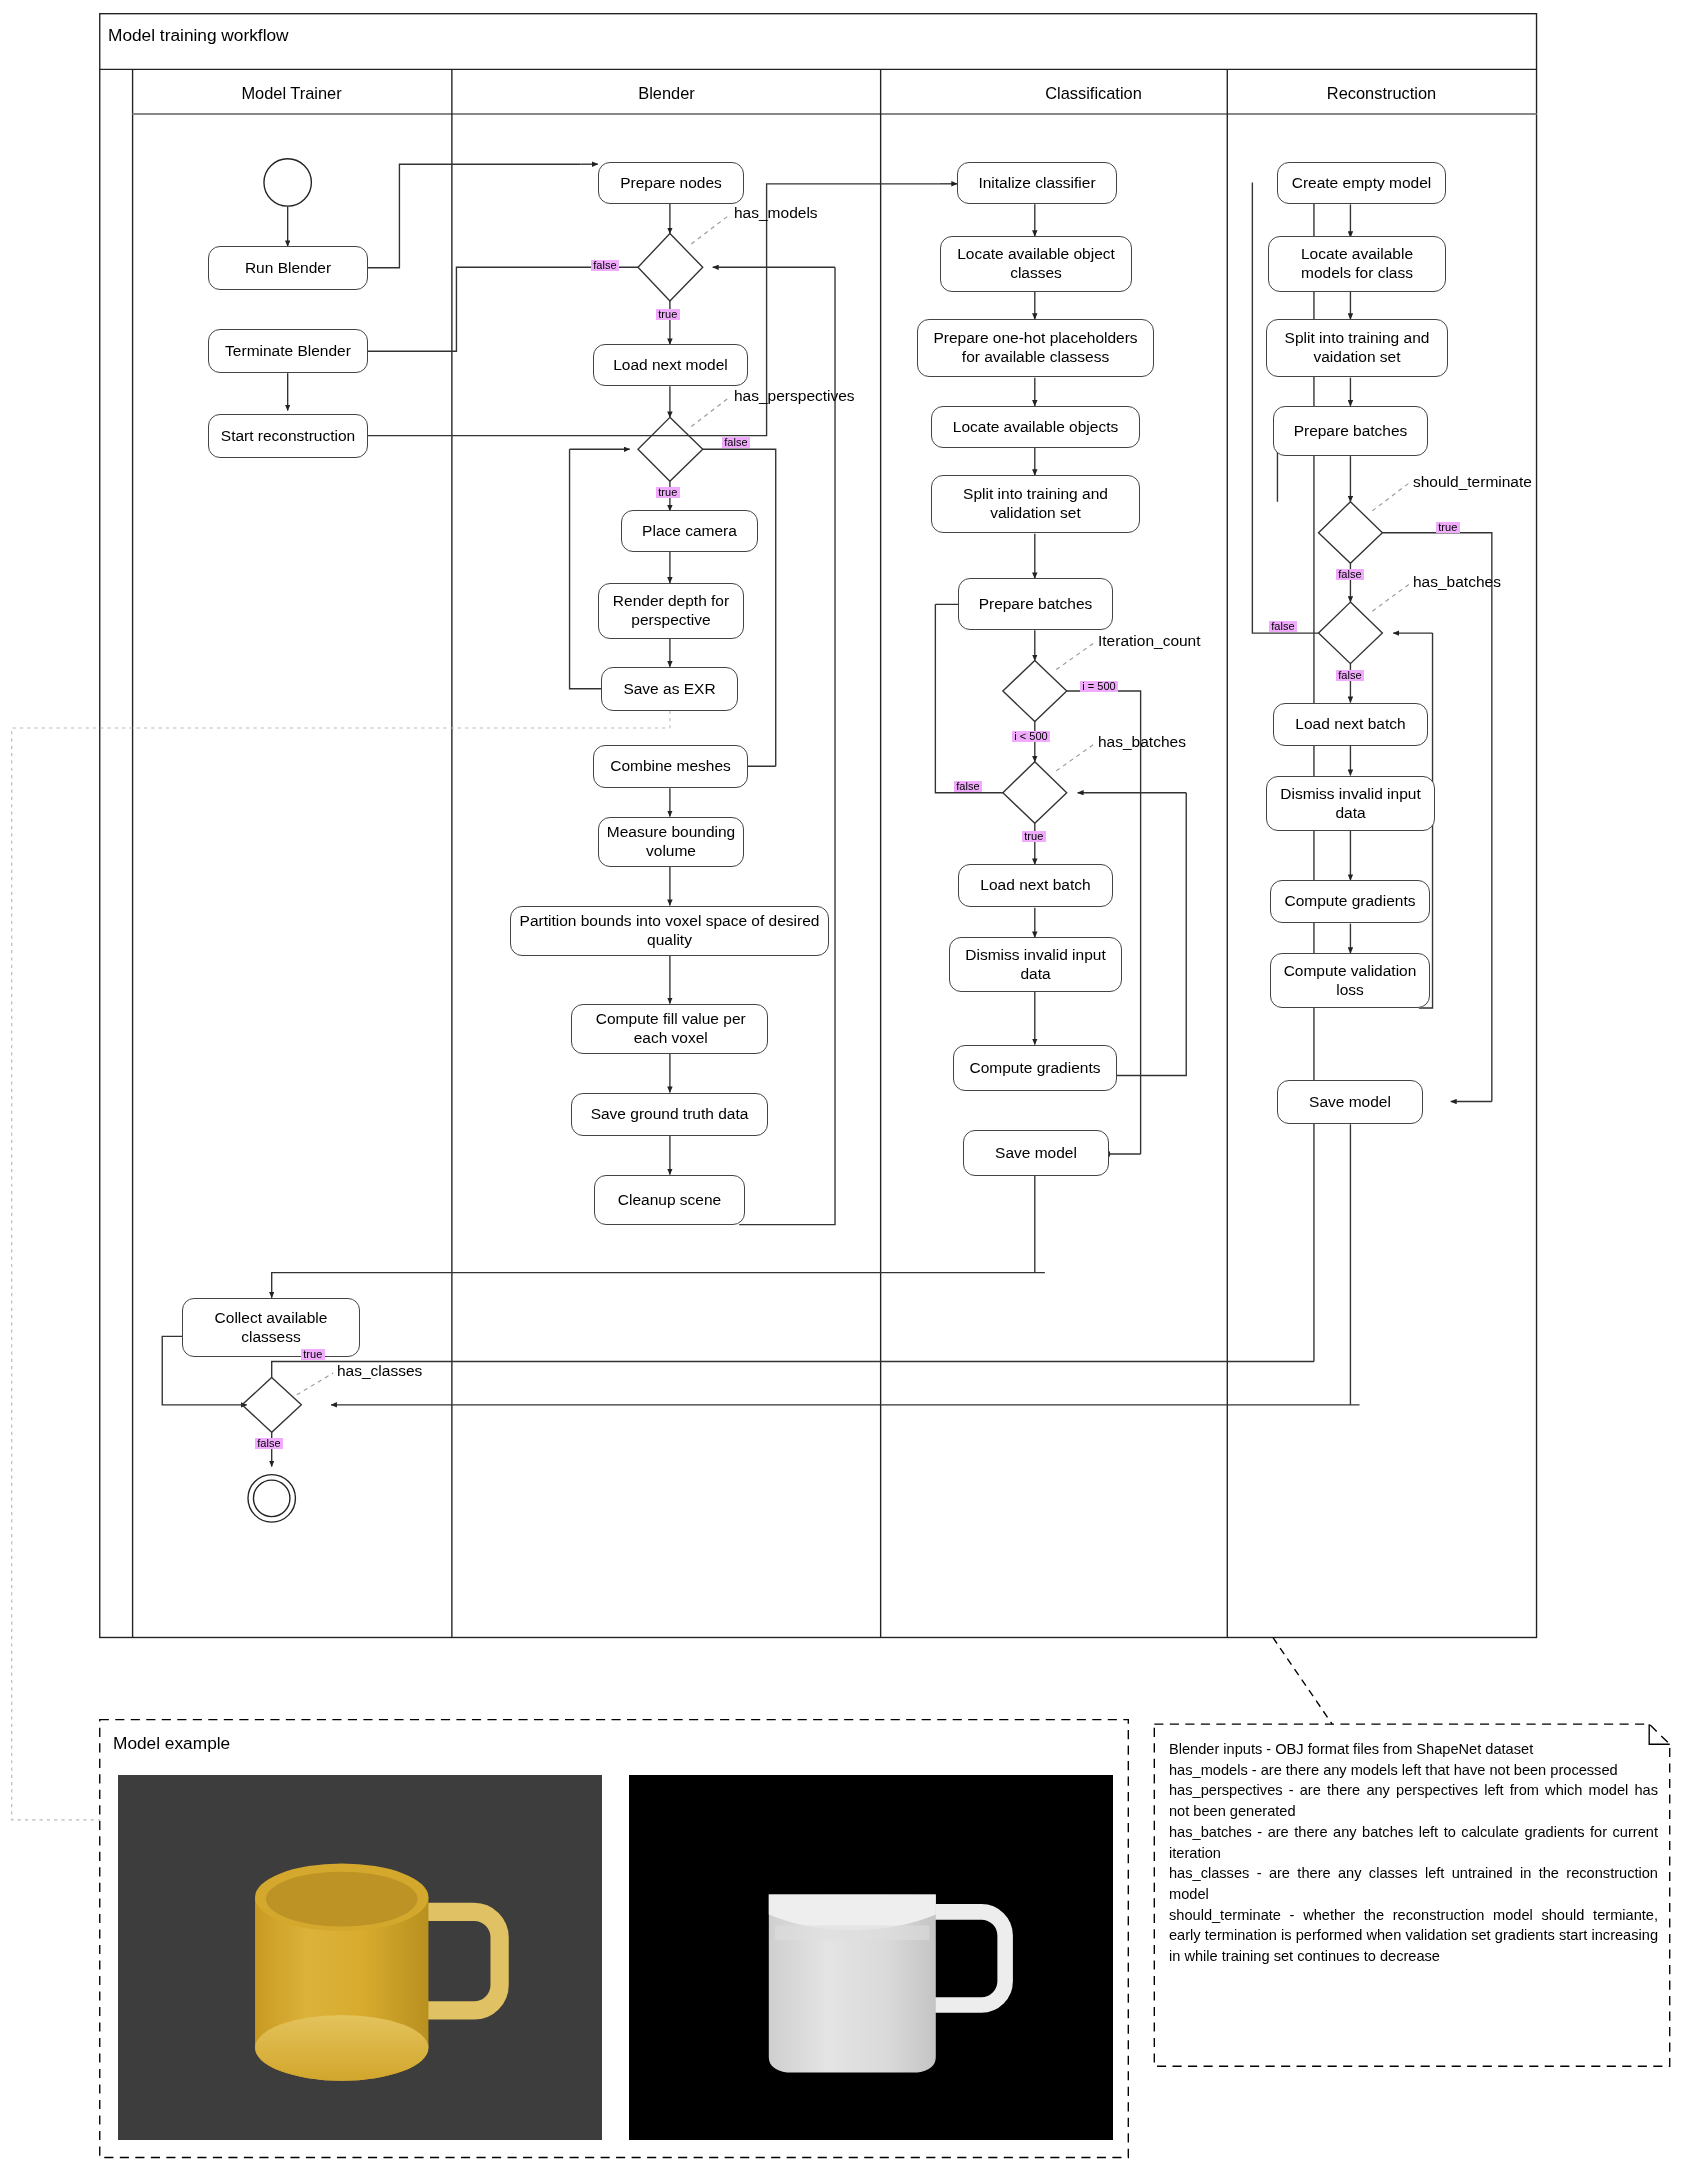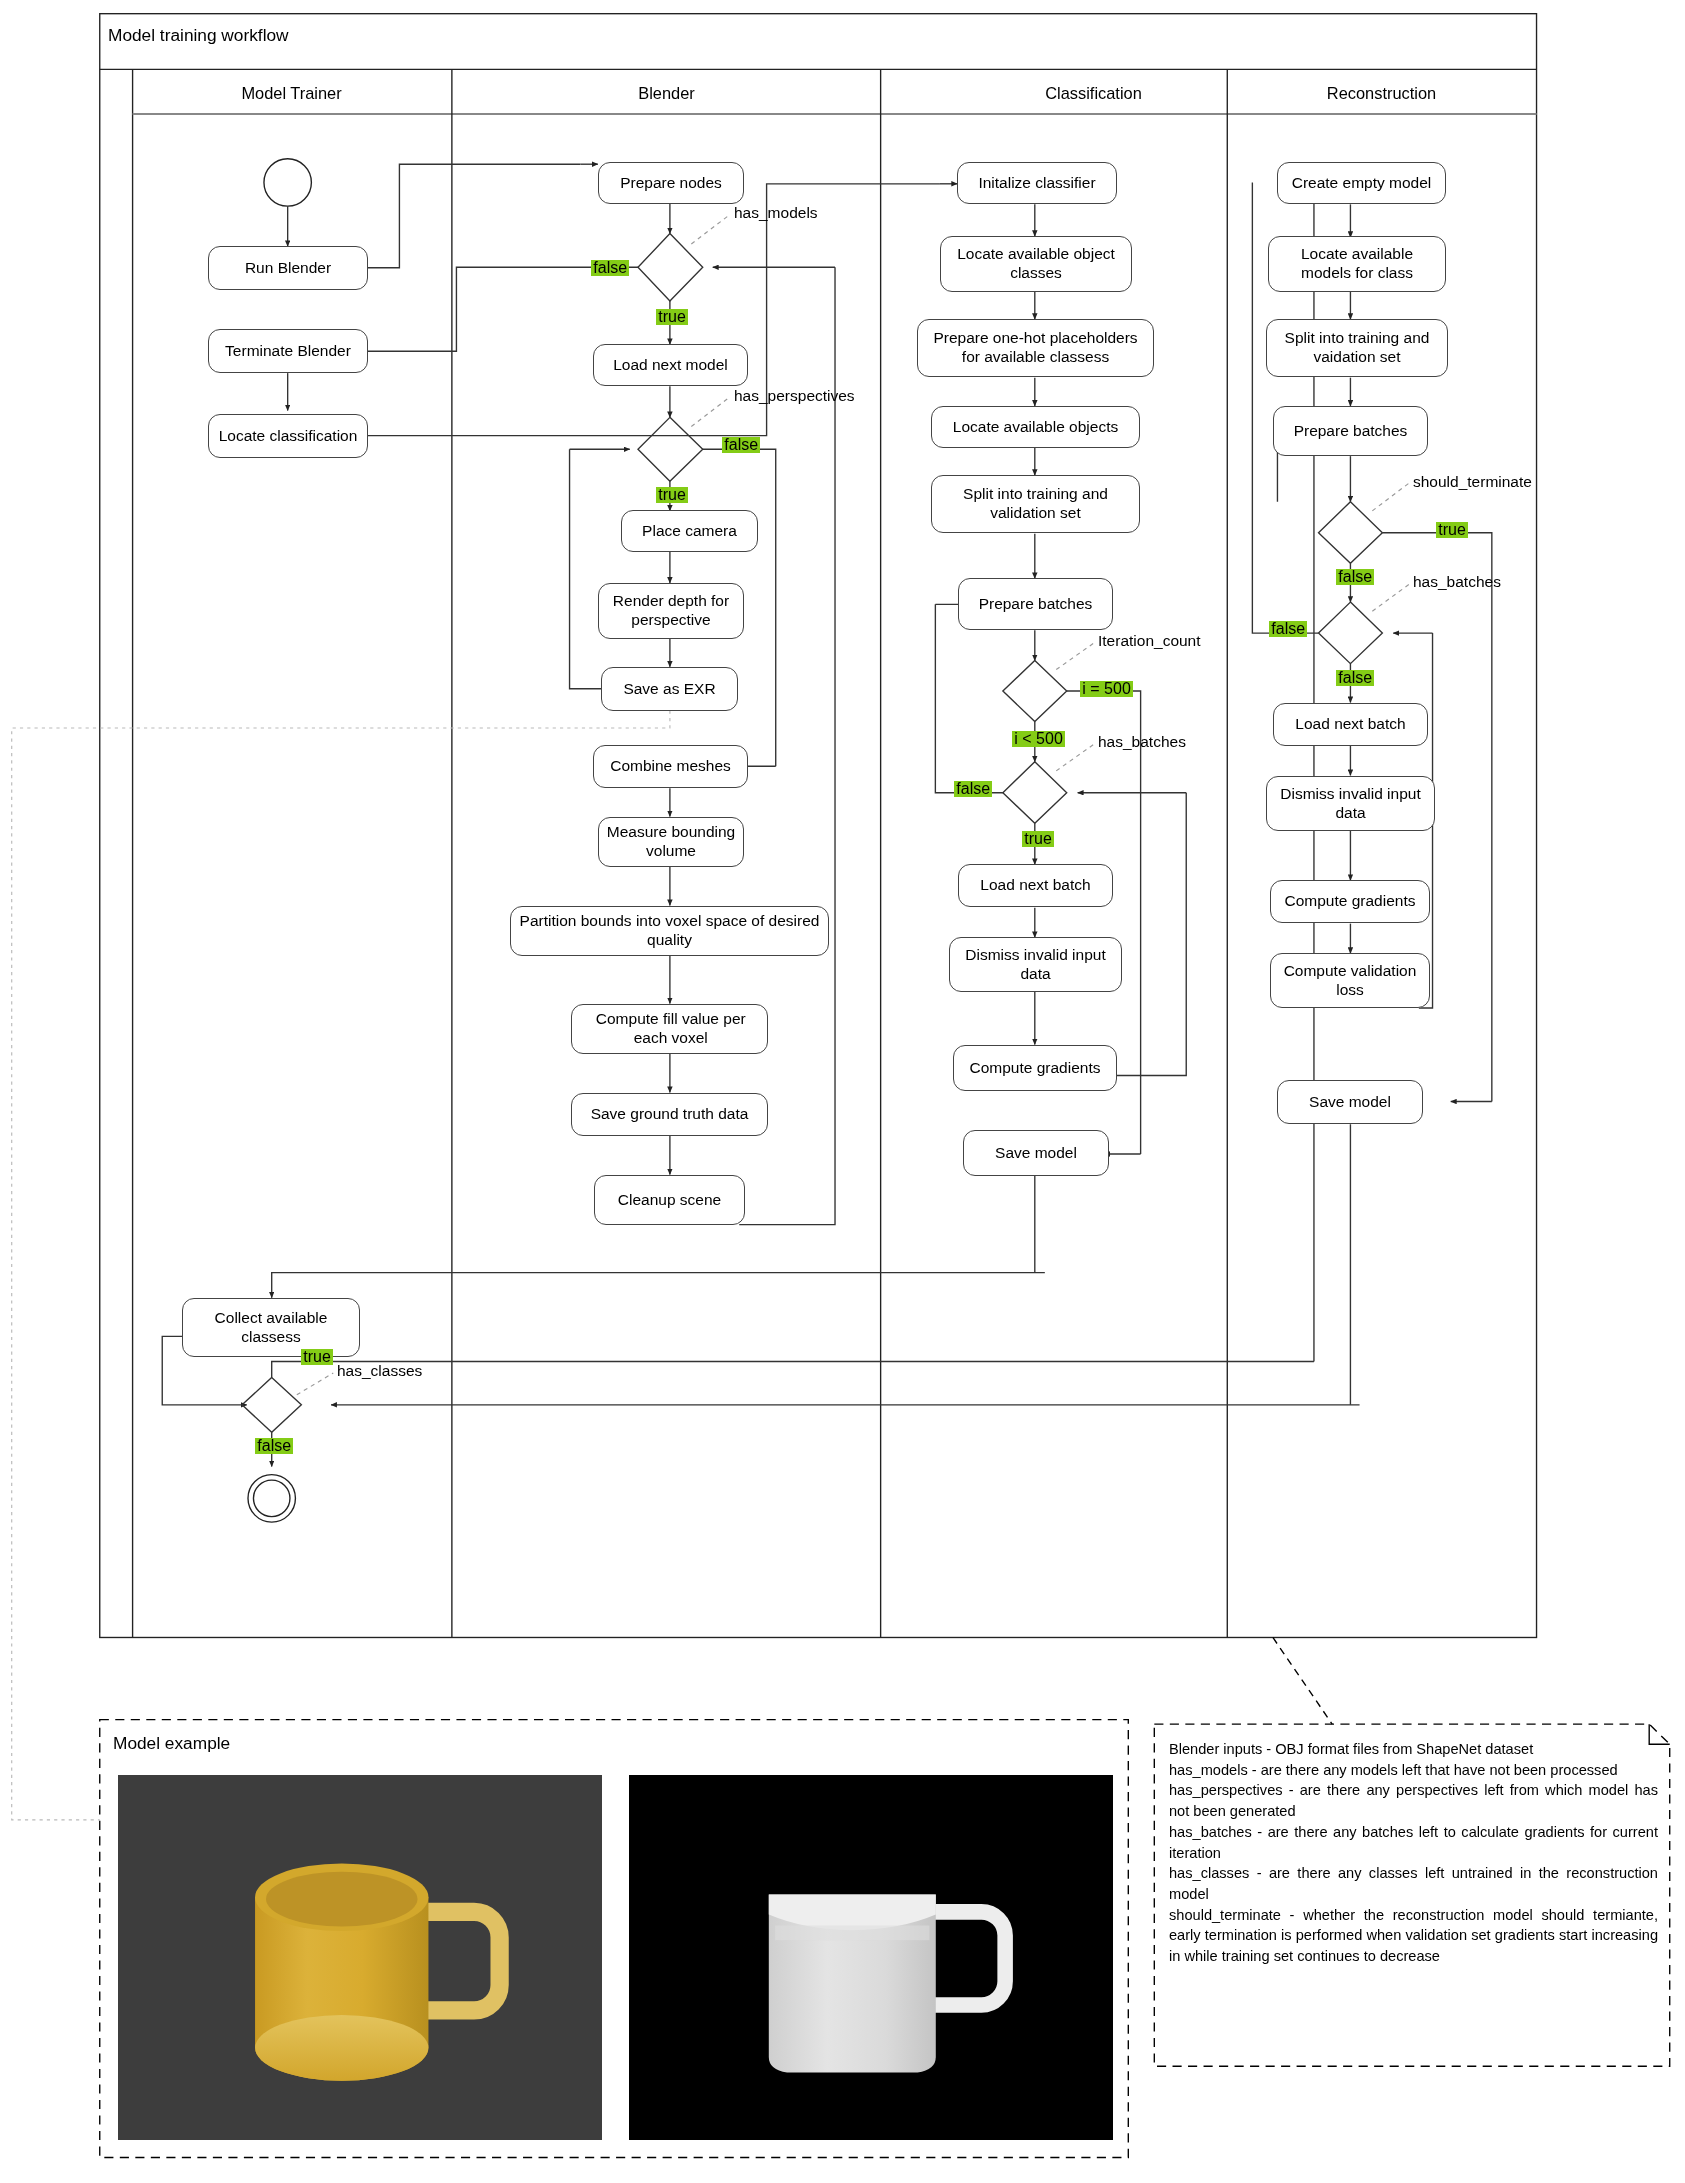--- a/index.html
+++ b/index.html
@@ -31,23 +31,23 @@
     font-size:16.4px;
     color:#000;
   }
   .frameTitle {
     position:absolute;
     font-size:17.3px;
     color:#000;
   }
   .edgeLbl {
     position:absolute;
-    font-size:16px;
-    color:#000;
-    background:#84cc16;
+    font-size:11px;
+    color:#000;
+    background:#f0abfc;
     padding:0 2.3px;
     white-space:nowrap;
     line-height:1;
   }
   .guardLbl {
     position:absolute;
     font-size:15.5px;
     color:#000;
     white-space:nowrap;
     line-height:1;
@@ -242,21 +242,21 @@
 
   <div class="frameTitle" style="left:108px; top:25px;">Model training workflow</div>
 
   <div class="laneTitle" style="left:132px; top:73px; width:319px; height:41px;">Model Trainer</div>
   <div class="laneTitle" style="left:452px; top:73px; width:429px; height:41px;">Blender</div>
   <div class="laneTitle" style="left:880px; top:73px; width:347px; height:41px;margin-left:40px;">Classification</div>
   <div class="laneTitle" style="left:1227px; top:73px; width:309px; height:41px;">Reconstruction</div>
 
   <div class="nodeBox" style="left:208px; top:246px; width:160px; height:44px;">Run Blender</div>
   <div class="nodeBox" style="left:208px; top:329px; width:160px; height:44px;">Terminate Blender</div>
-  <div class="nodeBox" style="left:208px; top:414px; width:160px; height:44px;">Locate classification</div>
+  <div class="nodeBox" style="left:208px; top:414px; width:160px; height:44px;">Start reconstruction</div>
   <div class="nodeBox" style="left:182px; top:1298px; width:178px; height:59px;">Collect available classess</div>
 
   <div class="nodeBox" style="left:598px; top:162px; width:146px; height:42px;">Prepare nodes</div>
   <div class="nodeBox" style="left:593px; top:344px; width:155px; height:42px;">Load next model</div>
   <div class="nodeBox" style="left:601px; top:510px; width:137px; height:42px;margin-left:20px;">Place camera</div>
   <div class="nodeBox" style="left:598px; top:583px; width:146px; height:56px;">Render depth for perspective</div>
   <div class="nodeBox" style="left:601px; top:667px; width:137px; height:44px;">Save as EXR</div>
   <div class="nodeBox" style="left:593px; top:745px; width:155px; height:43px;">Combine meshes</div>
   <div class="nodeBox" style="left:598px; top:817px; width:146px; height:50px;">Measure bounding volume</div>
   <div class="nodeBox" style="left:510px; top:906px; width:319px; height:50px;">Partition bounds into voxel space of desired quality</div>

